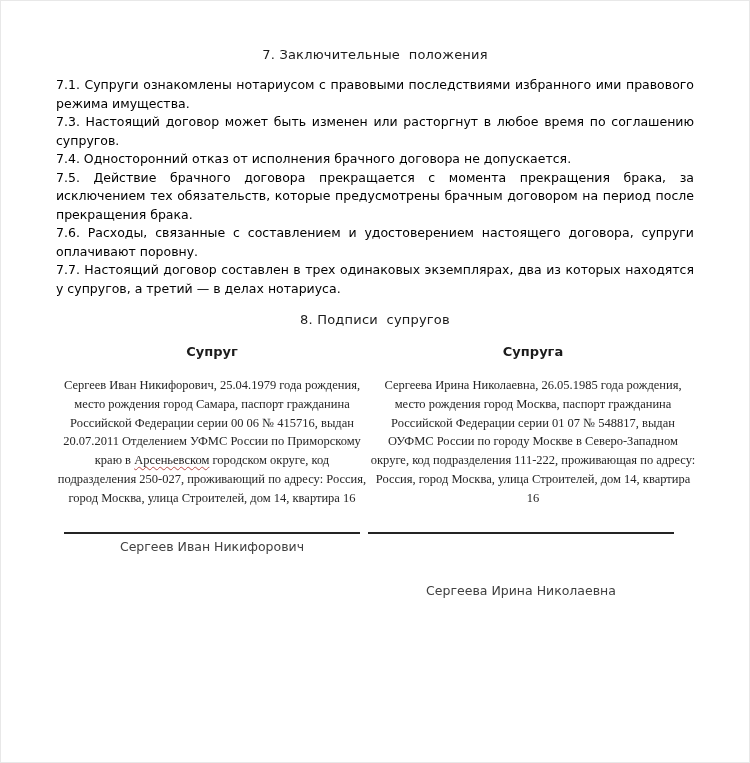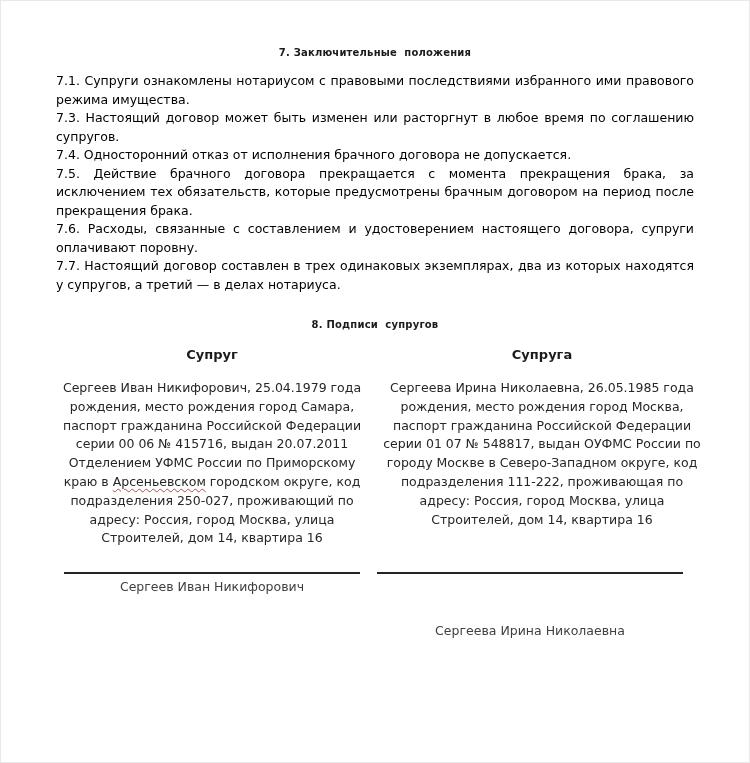--- a/index.html
+++ b/index.html
@@ -16,58 +16,59 @@
     color: #262626;
     overflow: hidden;
   }
   .page {
     box-sizing: border-box;
     width: 100%;
     height: 100%;
     padding: 46px 55px 20px 55px;
   }
   .section-heading {
-    font-size: 10px;
-    font-weight: bold;
+    font-size: 13px;
+    font-weight: normal;
     text-align: center;
     color: #1b1b1b;
     margin: 0 0 14px 0;
     white-space: pre-wrap;
     letter-spacing: 0.2px;
   }
   .clauses p {
     margin: 0;
     font-size: 12.5px;
     line-height: 18.5px;
     text-align: justify;
     color: #000000;
   }
   .section8-heading {
-    margin-top: 25px;
+    margin-top: 14px;
     margin-bottom: 13px;
   }
   .sign-grid {
     display: grid;
     grid-template-columns: 312px 330px;
     justify-content: space-between;
-    column-gap: 9px;
+    column-gap: 0;
   }
   .role-label {
     font-size: 13px;
     font-weight: bold;
     text-align: center;
     color: #1b1b1b;
     margin: 4px 0 17px 0;
   }
   .col-text {
     margin: 0;
     font-size: 12.5px;
     line-height: 18.8px;
     text-align: center;
     color: #262626;
+    font-family: Liberation Serif, serif;
   }
   .misspell {
     text-decoration: underline;
     text-decoration-style: wavy;
     text-decoration-color: #b94a48;
     text-decoration-thickness: 1px;
     text-underline-offset: 2px;
   }
   .sig-block {
     margin-top: 24px;

